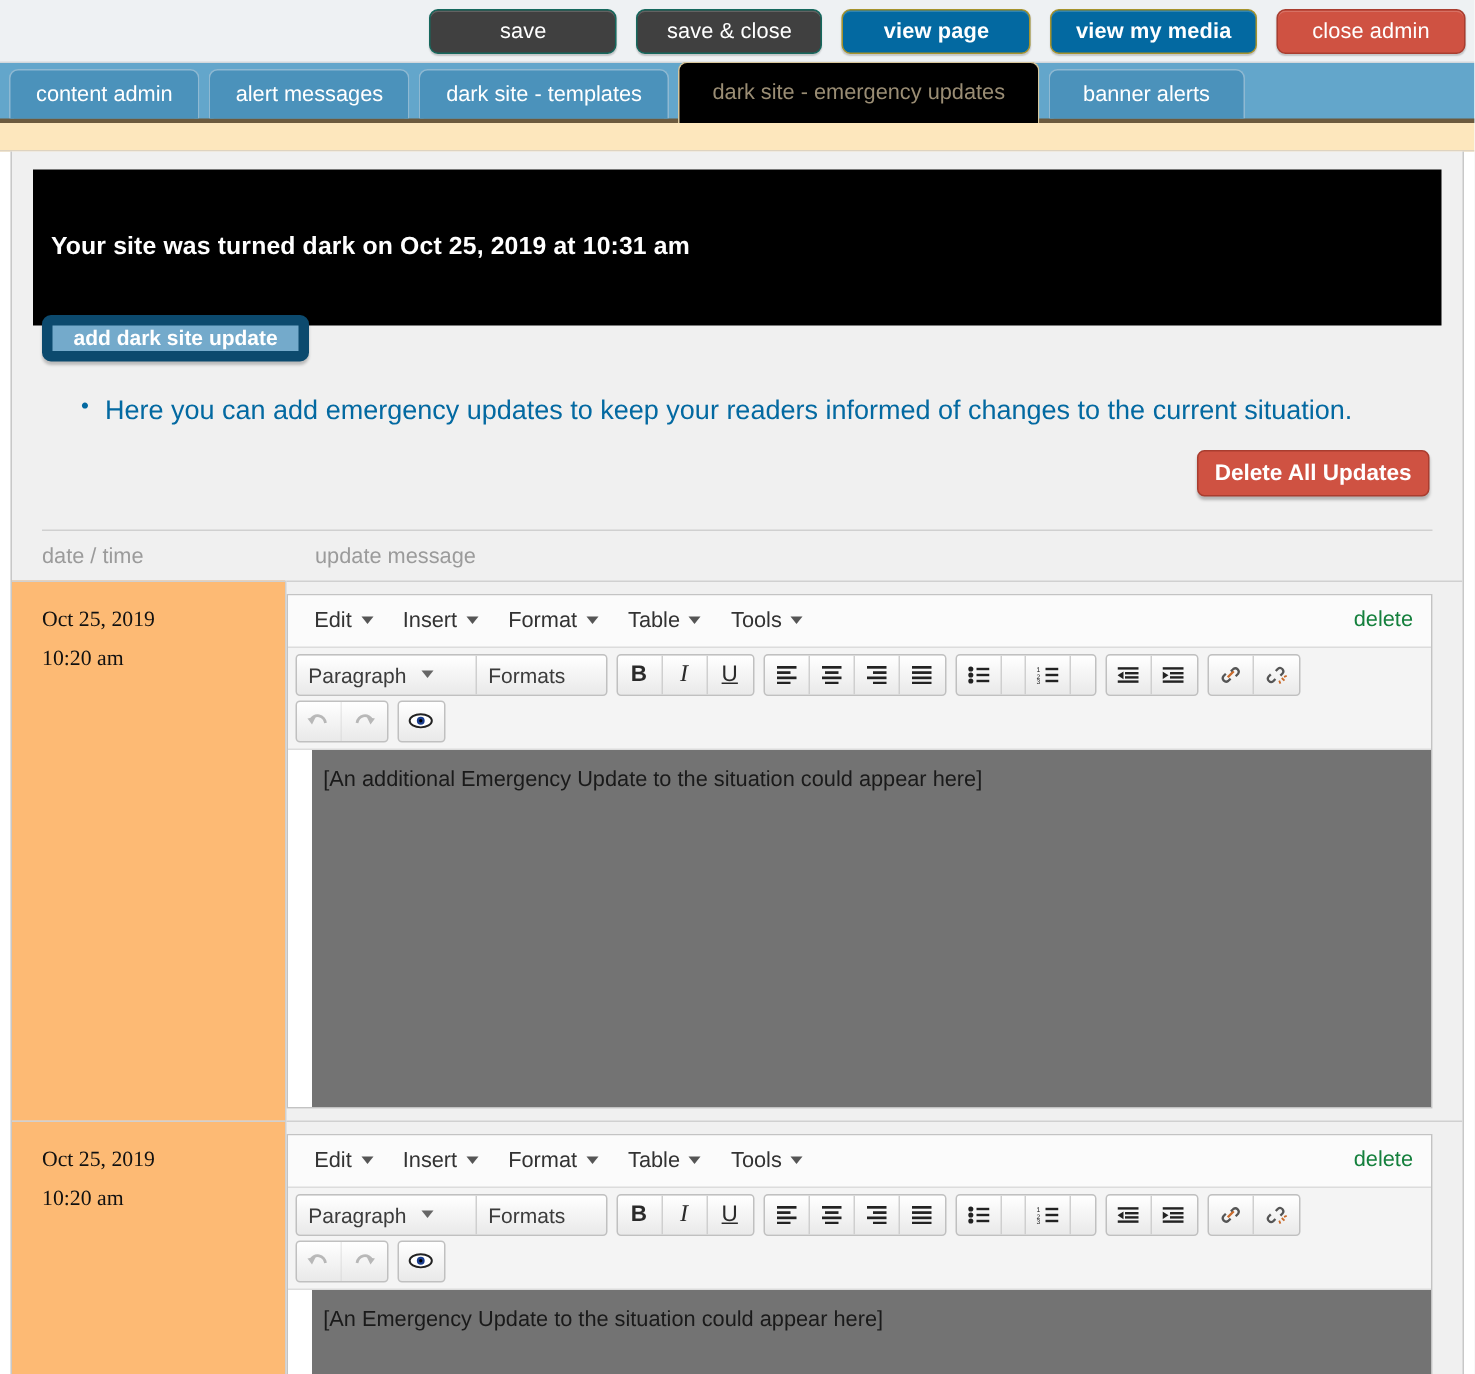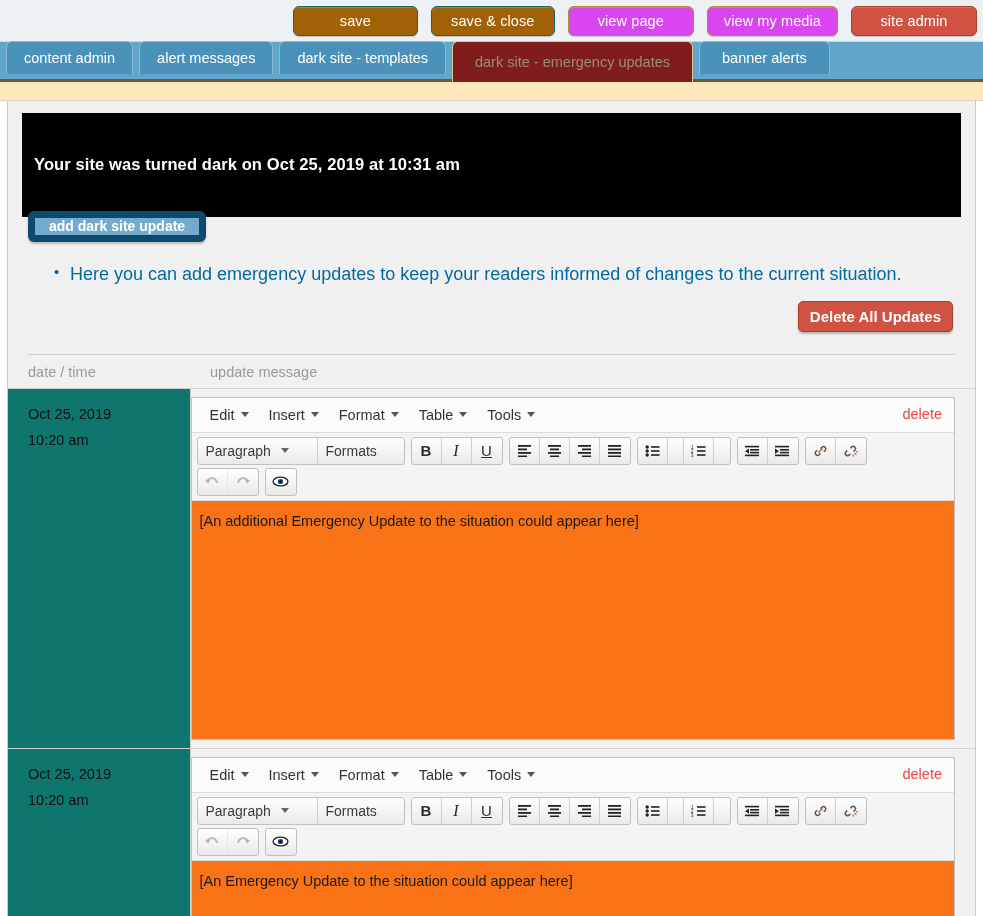--- a/index.html
+++ b/index.html
@@ -36,63 +36,64 @@
     justify-content: center;
     margin-left: 13px;
     padding: 0 16px;
     cursor: pointer;
     box-sizing: border-box;
     border: 1px solid rgba(0,0,0,0.22);
     box-shadow: 0 1px 1px rgba(0,0,0,0.18), inset 0 1px 0 rgba(255,255,255,0.18);
     white-space: nowrap;
     letter-spacing: .1px;
   }
-  .abtn.teal   { background: #a16207; border-color: #15685d; }
-  .abtn.gold   { background: #d946ef; border-color: #a6932c; }
+  .abtn.teal   { background: #404040; border-color: #15685d; }
+  .abtn.gold   { background: #0369a1; border-color: #a6932c; font-weight: bold; }
   .abtn.red    { background: #cf5242; border-color: #a93d2f; }
   .abtn.w-save { min-width: 125px; }
   .abtn.w-sc   { min-width: 124px; }
   .abtn.w-vp   { min-width: 126px; }
   .abtn.w-vm   { min-width: 126px; }
   .abtn.w-ca   { min-width: 126px; }
 
   
   .tabstrip {
     height: 40px;
     background: #63a6cb;
     position: relative;
     box-sizing: border-box;
     border-bottom: 3px solid #6c5a3e;
   }
   .tabs {
     position: absolute;
     left: 6px;
     bottom: 0;
     display: flex;
+    align-items: flex-end;
   }
   .tab {
     height: 33px;
     background: #4b92bb;
     color: #ffffff;
     font-size: 14.5px;
     display: inline-flex;
     align-items: center;
     justify-content: center;
     padding: 0 17px;
     border-radius: 6px 6px 0 0;
     border: 1px solid #8fb9d2;
     border-bottom: none;
     margin-right: 6px;
     cursor: pointer;
     white-space: nowrap;
     box-sizing: border-box;
   }
   .tab.wide { padding: 0 22px; }
   .tab.active {
-    background: #7f1d1d;
+    background: #000000;
     color: #9a8d74;
     height: 41px;
     border: 1px solid #d9c79c;
     border-bottom: none;
     position: relative;
     z-index: 5;
     margin-bottom: -3px;
   }
 
   
@@ -211,21 +212,22 @@
     vertical-align: bottom;
   }
   .col-date { width: 162px; }
   .tbl td {
     vertical-align: top;
     padding: 0;
     border-top: 1px solid #d0d0d0;
   }
   .tbl tr.datarow td.datecell {
     padding: 12px 12px 0 20px;
-    background: #0f766e;
+    background: #fdba74;
+    font-family: Liberation Serif, serif;
   }
   .tbl tr.datarow td.editorcell {
     padding: 8px 20px 8px 0;
     border-left: 1px solid #d0d0d0;
   }
   .dt-line { font-size: 14.5px; color: #111111; line-height: 26px; }
 
   
   .mce {
     border: 1px solid #c3c3c3;
@@ -259,21 +261,21 @@
     border-left: 4px solid transparent;
     border-right: 4px solid transparent;
     border-top: 5px solid #555555;
     margin-left: 6px;
   }
   .mce-delete {
     position: absolute;
     right: 12px;
     top: 8px;
     font-size: 14.5px;
-    color: #ef4444;
+    color: #15803d;
     cursor: pointer;
   }
 
   .mce-toolbar {
     background: #f4f4f4;
     border-bottom: 1px solid #dcdcdc;
     padding: 4px 0 4px 5px;
     box-sizing: border-box;
   }
   .mce-row { display: flex; align-items: center; margin-bottom: 3px; }
@@ -315,43 +317,44 @@
     border-right: 4px solid transparent;
     border-top: 5px solid #666666;
     margin-left: 10px;
   }
   .mce-btn.w-para { width: 120px; }
   .mce-btn.w-fmt  { width: 86px; gap: 32px; }
   .mce-btn.disabled { opacity: .38; }
   .mce-btn.splitcaret { min-width: 16px; padding: 0; }
 
   .mce-body {
-    background: #f97316;
+    background: #737373;
     padding: 12px 8px 8px 8px;
     box-sizing: border-box;
+    margin-left: 16px;
   }
   .mce-body p {
     margin: 0;
     font-size: 14.5px;
     color: #1a1a1a;
   }
   .ed1 .mce-body { height: 238px; }
   .ed2 .mce-body { height: 118px; }
 
   svg { display: block; }
 </style>
 </head>
 <body>
 
 <div class="topbar">
   <div class="abtn teal w-save">save</div>
   <div class="abtn teal w-sc">save &amp; close</div>
   <div class="abtn gold w-vp">view page</div>
   <div class="abtn gold w-vm">view my media</div>
-  <div class="abtn red w-ca">site admin</div>
+  <div class="abtn red w-ca">close admin</div>
 </div>
 
 <div class="tabstrip">
   <div class="tabs">
     <div class="tab">content admin</div>
     <div class="tab">alert messages</div>
     <div class="tab">dark site - templates</div>
     <div class="tab active wide">dark site - emergency updates</div>
     <div class="tab wide">banner alerts</div>
   </div>

